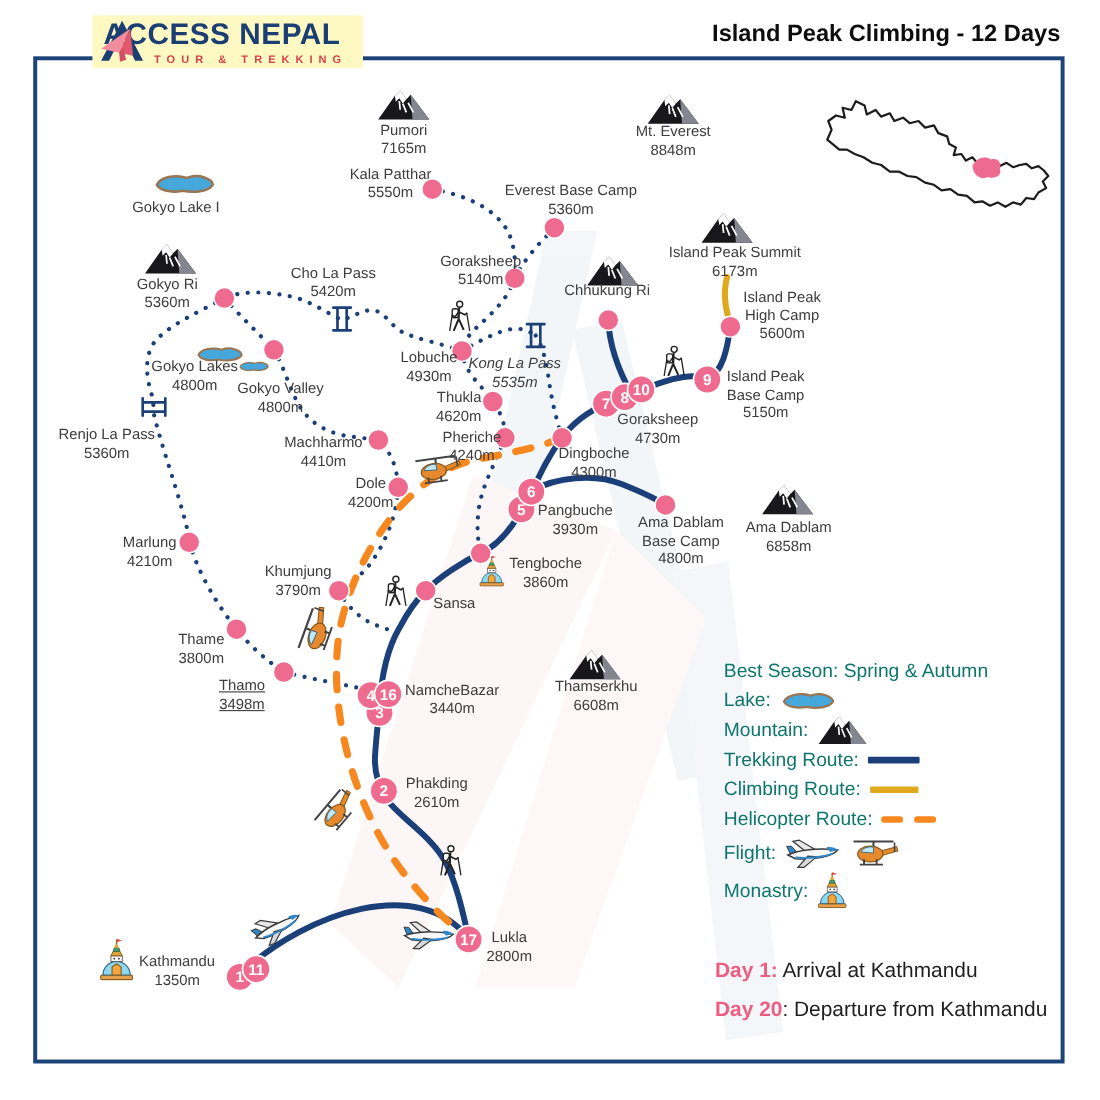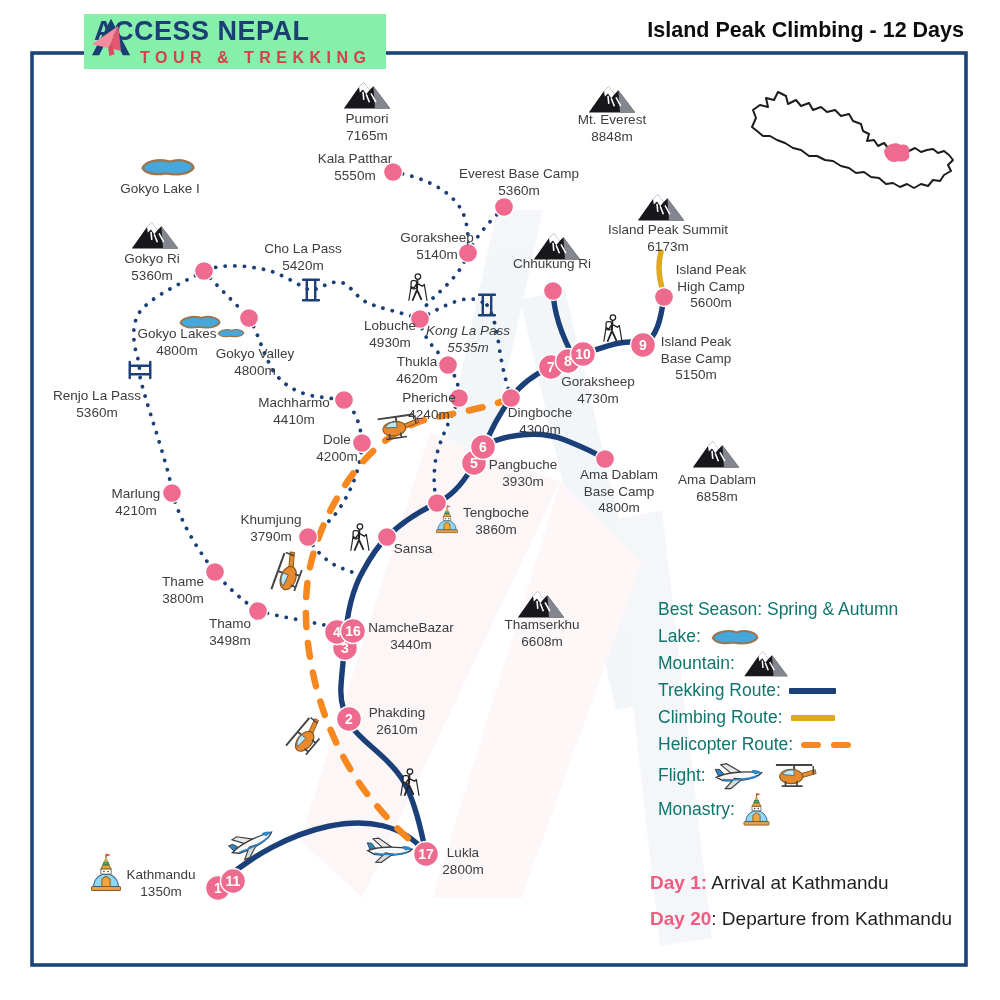--- a/index.html
+++ b/index.html
@@ -4,25 +4,25 @@
 <style>
   html,body{margin:0;padding:0;background:#fff;}
   .stage{position:relative;width:1000px;height:1000px;background:#fff;overflow:hidden;
          font-family:"Liberation Sans",sans-serif;}
   #map-svg{position:absolute;left:0;top:0;z-index:1;}
   #labels{position:absolute;left:0;top:0;width:1000px;height:812px;z-index:2;pointer-events:none;}
   .loc{position:absolute;transform:translate(-50%,-50%);text-align:center;color:#3d3d3d;
        font-size:13.5px;line-height:16.5px;white-space:nowrap;}
   .loc.wrap{white-space:normal;}
   
-  .logo{position:absolute;left:84px;top:14px;z-index:3;background:#86efac;padding:2px 14px 2px 10px;}
+  .logo{position:absolute;left:84px;top:14px;z-index:3;background:#fef9c3;padding:2px 14px 2px 10px;}
   .logo-inner{position:relative;}
   .plane-svg{position:absolute;left:-4px;top:1px;}
   .brand-name{font-size:27px;font-weight:700;color:#1b3e73;letter-spacing:.5px;line-height:30px;display:block;}
-  .brand-tagline{display:block;font-size:16px;font-weight:700;color:#d6404a;letter-spacing:5.5px;margin:3px 0 0 46px;}
+  .brand-tagline{display:block;font-size:10px;font-weight:700;color:#d6404a;letter-spacing:5.5px;margin:3px 0 0 46px;}
   
   .title{position:absolute;right:36px;top:18px;z-index:3;font-size:21.5px;font-weight:700;color:#0d0d0d;}
   
   .legend{position:absolute;left:658px;top:596px;z-index:3;color:#0f766e;font-size:17.5px;text-align:center;}
   .lg-row{display:flex;align-items:center;height:27px;}
   .lg-row.tall{height:34px;}
   .lg-row .lg-label{margin-right:8px;}
   .lg-line{display:inline-block;height:6px;border-radius:1px;}
   .lg-trek{width:47px;background:#1b4079;}
   .lg-climb{width:44px;background:#dfa91e;}
@@ -372,21 +372,21 @@
         <div class="loc-elev">4800m</div>
       </div>
       <div class="loc" style="left: 255px; top: 362px;">
         <div class="loc-name">Gokyo Valley</div>
         <div class="loc-elev">4800m</div>
       </div>
       <div class="loc" style="left: 598px; top: 390px;">
         <div class="loc-name">Goraksheep</div>
         <div class="loc-elev">4730m</div>
       </div>
-      <div class="loc" style="left: 417px; top: 370px;">
+      <div class="loc" style="left: 417px; top: 370px; text-align: right;">
         <div class="loc-name">Thukla</div>
         <div class="loc-elev">4620m</div>
       </div>
       <div class="loc" style="left: 97px; top: 404px;">
         <div class="loc-name">Renjo La Pass</div>
         <div class="loc-elev">5360m</div>
       </div>
       <div class="loc" style="left: 294px; top: 411px;">
         <div class="loc-name">Machharmo</div>
         <div class="loc-elev">4410m</div>
@@ -427,21 +427,21 @@
         <div class="loc-name">Tengboche</div>
         <div class="loc-elev">3860m</div>
       </div>
       <div class="loc" style="left: 413px; top: 549px;">
         <div class="loc-name">Sansa</div>
       </div>
       <div class="loc" style="left: 183px; top: 590px;">
         <div class="loc-name">Thame</div>
         <div class="loc-elev">3800m</div>
       </div>
-      <div class="loc" style="left: 230px; top: 632px;">
+      <div class="loc" style="left: 220px; top: 632px; text-decoration: underline;">
         <div class="loc-name">Thamo</div>
         <div class="loc-elev">3498m</div>
       </div>
       <div class="loc" style="left: 411px; top: 636px;">
         <div class="loc-name">NamcheBazar</div>
         <div class="loc-elev">3440m</div>
       </div>
       <div class="loc" style="left: 542px; top: 633px;">
         <div class="loc-name">Thamserkhu</div>
         <div class="loc-elev">6608m</div>

